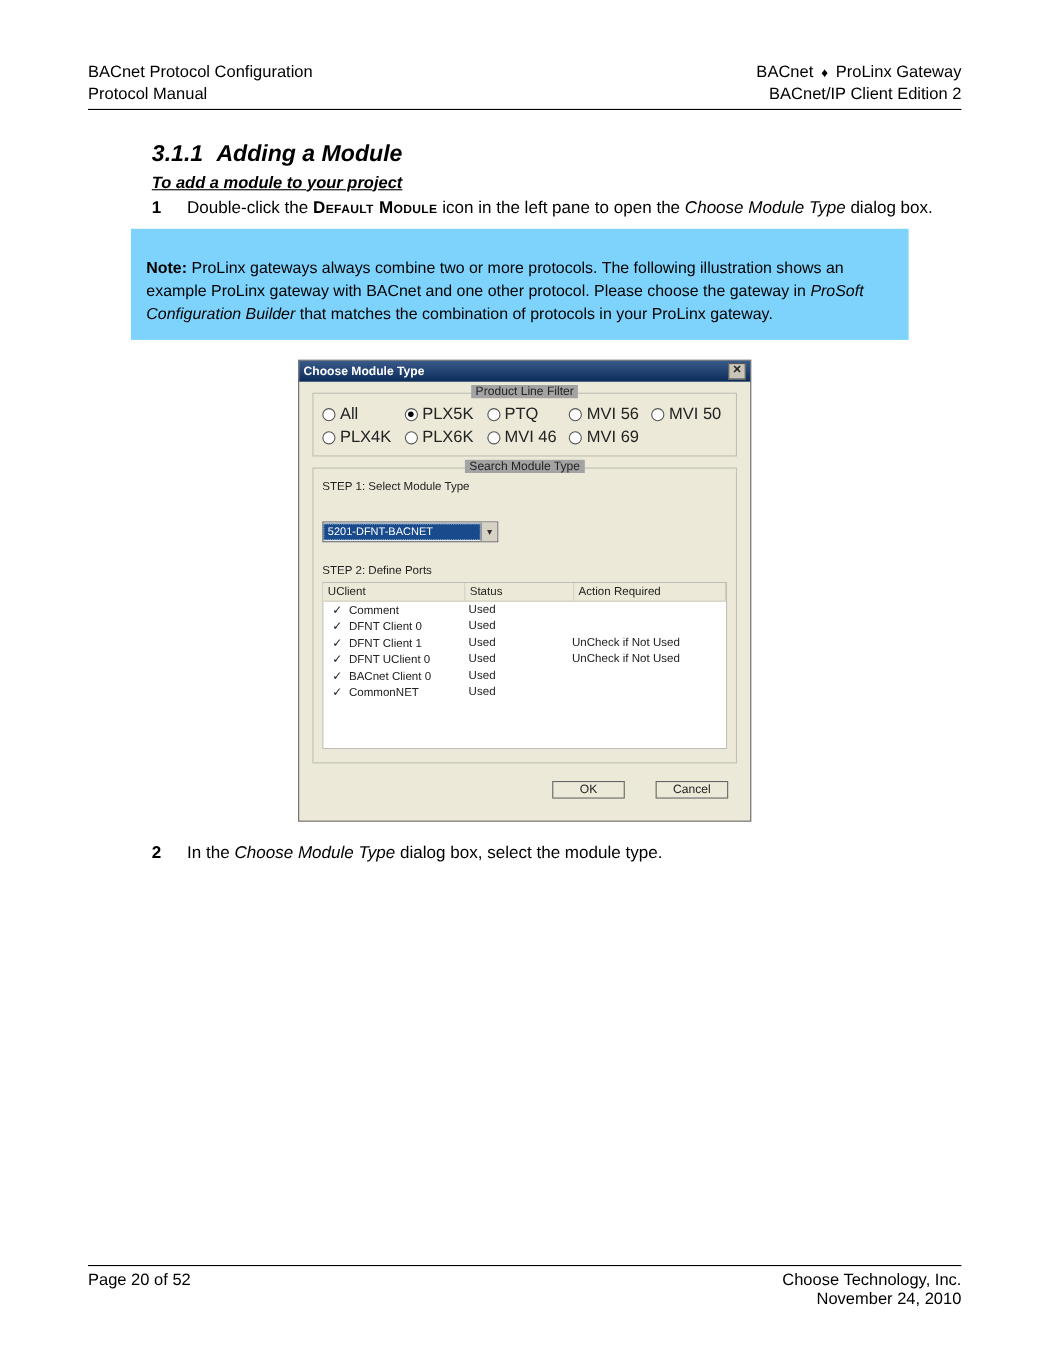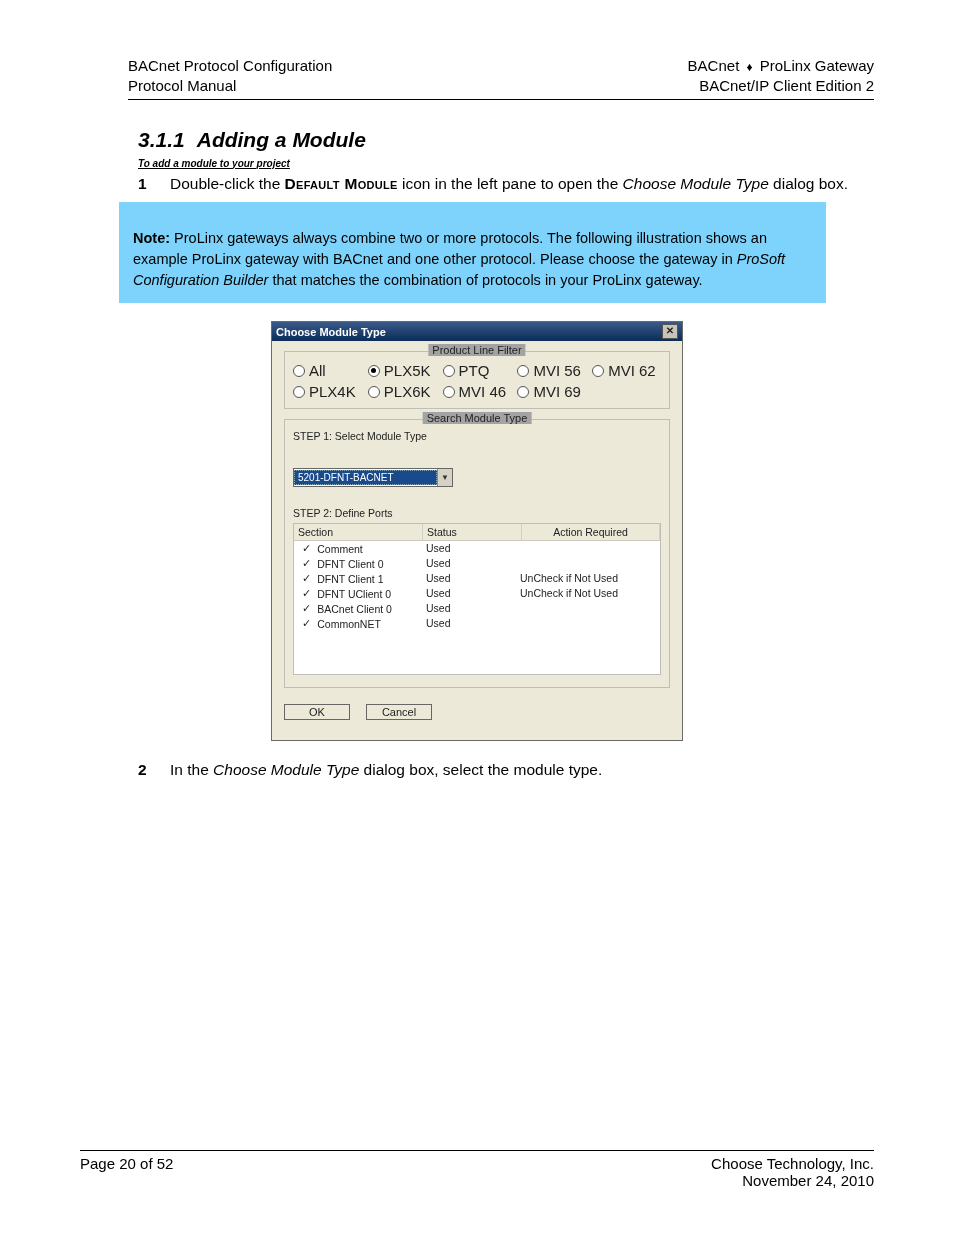--- a/index.html
+++ b/index.html
@@ -14,30 +14,29 @@
     height: 1235px;
     position: relative;
     box-sizing: border-box;
     padding: 56px 80px 40px 80px;
   }
   
   .hdr {
     border-bottom: 1px solid #000;
     padding-bottom: 2px;
     margin-bottom: 28px;
-    margin-left: 48px;
   }
   .hdr-row { display:flex; justify-content:space-between; font-size:15px; line-height:1.35; }
   .diamond { font-size:12px; padding:0 3px; }
   
   .sec-row { display:flex; gap:24px; margin: 6px 0 18px 4px; }
   .sec-num, .sec-title { font-weight:bold; font-size:17px; }
   .subsec-row { margin-left:58px; display:flex; gap:12px; margin-bottom:6px; }
   .subsec-num, .subsec-title { font-weight:bold; font-style:italic; font-size:21px; }
-  .instr-title { margin-left:58px; font-weight:bold; font-style:italic; text-decoration:underline; font-size:10px; margin-bottom:4px; }
+  .instr-title { margin-left:58px; font-weight:bold; font-style:italic; text-decoration:underline; font-size:15px; margin-bottom:4px; }
   
   .step { margin-left:58px; display:flex; gap:18px; font-size:15.5px; line-height:1.4; margin-bottom:8px; }
   .step-num { font-weight:bold; min-width:14px; }
   .scaps { font-variant: small-caps; font-weight:bold; letter-spacing:.3px; }
   .ital { font-style: italic; }
   
   .note-box { background:#7dd3fc; padding:26px 14px 12px 14px; margin:8px 48px 18px 39px; font-size:14.5px; line-height:1.45; }
   .note-box b { font-weight:bold; }
   
   .dialog-wrap { display:flex; justify-content:center; margin: 6px 0 18px 0; }
@@ -69,27 +68,27 @@
   .radio { width:10px; height:10px; border:1px solid #555; border-radius:50%; background:#fff; display:inline-flex; align-items:center; justify-content:center;}
   .radio.sel::after { content:""; width:5px; height:5px; background:#000; border-radius:50%; display:block;}
   .step-lbl { font-size:10.5px; margin:2px 0 4px 0; }
   .two-col { display:flex; gap:18px; }
   .combo { width:158px; height:17px; border:1px solid #666; background:#fff; display:flex; align-items:center; position:relative;}
   .combo-text { flex:1; background:#184a8c; color:#fff; padding:1px 3px; font-size:10px; border:1px dotted #8ab; }
   .combo-btn { width:14px; height:100%; background:#d6d2c4; border-left:1px solid #888; display:flex; align-items:center; justify-content:center; font-size:8px; color:#333;}
   .ports-table { border:1px solid #bfbfb5; background:#fff; height:150px; }
   .pt-head { background:#ece9d8; display:flex; border-bottom:1px solid #cfcac0; font-size:10.5px;}
   .pt-head div { padding:2px 4px; border-right:1px solid #d3cfc5;}
-  .col-section{ width:120px;} .col-status{ width:90px;} .col-action{ flex:1;text-align:center; }
+  .col-section{ width:120px;} .col-status{ width:90px;} .col-action{ flex:1; }
   .pt-row { display:flex; font-size:10.5px; padding:1px 0;}
   .pt-row .c1{ width:120px; padding-left:8px; display:flex; align-items:center; gap:4px;}
   .pt-row .c2{ width:90px; padding-left:4px;}
   .pt-row .c3{ flex:1; padding-left:4px;}
   .chk::before{ content:"✓"; font-size:11px; margin-right:2px;}
-  .dlg-btns { display:flex; justify-content:flex-start; gap:16px; padding:6px 8px 10px 0;}
+  .dlg-btns { display:flex; justify-content:flex-end; gap:28px; padding:6px 8px 10px 0;}
   .dlg-btn { border:1px solid #666; background:#ece9d8; padding:1px 0; width:64px; text-align:center; font-size:11px; }
   
   .ftr { position:absolute; left:80px; right:80px; bottom:46px; border-top:1px solid #000; padding-top:4px; display:flex; justify-content:space-between; font-size:15px; }
   .ftr-right { text-align:right; }
 </style>
 </head>
 <body>
 
 <div class="page">
 
@@ -147,21 +146,21 @@
               <div class="radio-item">
                 <span class="radio"></span>
                 <span>PTQ</span>
               </div>
               <div class="radio-item">
                 <span class="radio"></span>
                 <span>MVI 56</span>
               </div>
               <div class="radio-item">
                 <span class="radio"></span>
-                <span>MVI 62</span>
+                <span>MVI 50</span>
               </div>
               <div class="radio-item">
                 <span class="radio"></span>
                 <span>PLX4K</span>
               </div>
               <div class="radio-item">
                 <span class="radio"></span>
                 <span>PLX6K</span>
               </div>
               <div class="radio-item">
@@ -184,21 +183,21 @@
               <div class="combo">
                 <span class="combo-text">5201-DFNT-BACNET</span>
                 <span class="combo-btn">▼</span>
               </div>
             </div>
           </div>
 
           <div class="step-lbl" style="margin-top:20px;">STEP 2: Define Ports</div>
           <div class="ports-table">
             <div class="pt-head">
-              <div class="col-section">Section</div>
+              <div class="col-section">UClient</div>
               <div class="col-status">Status</div>
               <div class="col-action">Action Required</div>
             </div>
             <div id="pt-body">
                 <div class="pt-row">
                   <div class="c1">
                     <span class="chk"></span>
                     <span>Comment</span>
                   </div>
                   <div class="c2">Used</div>

